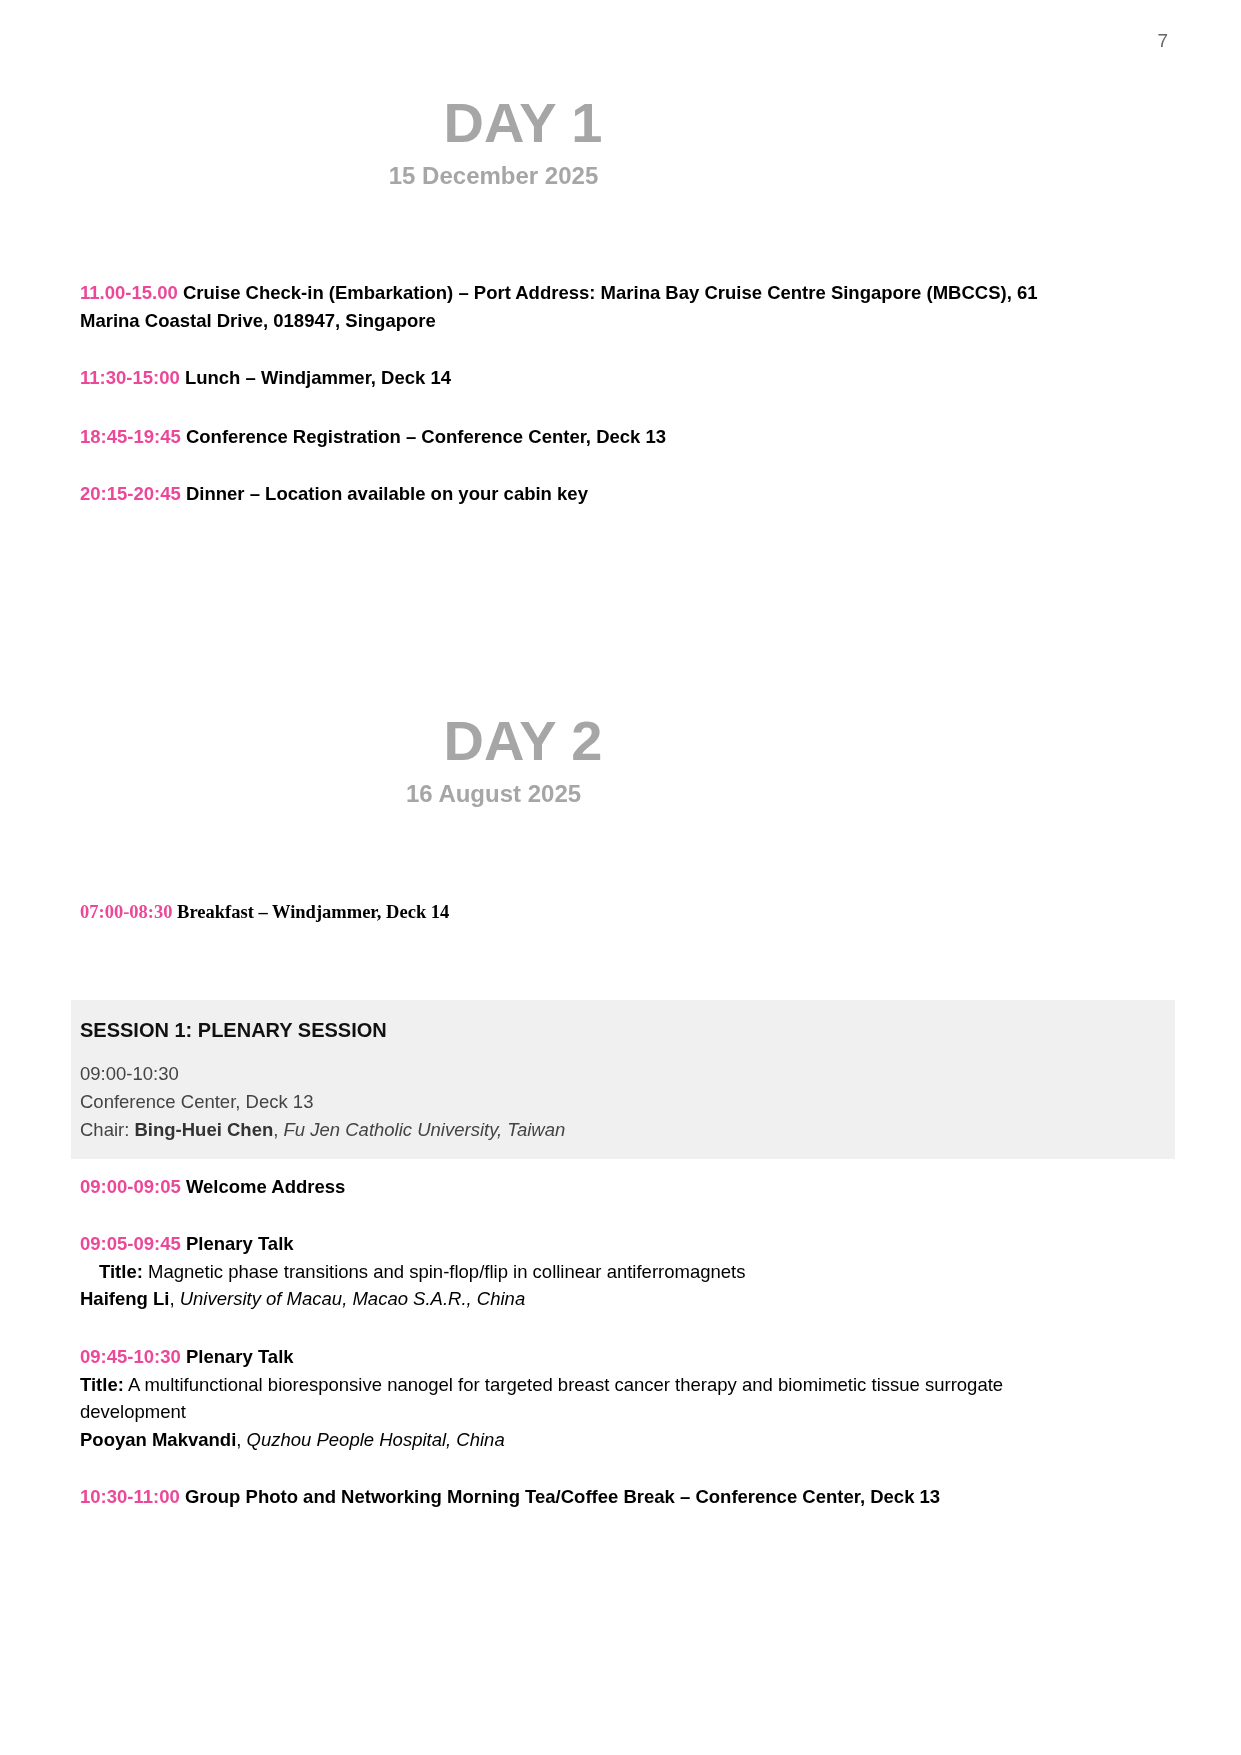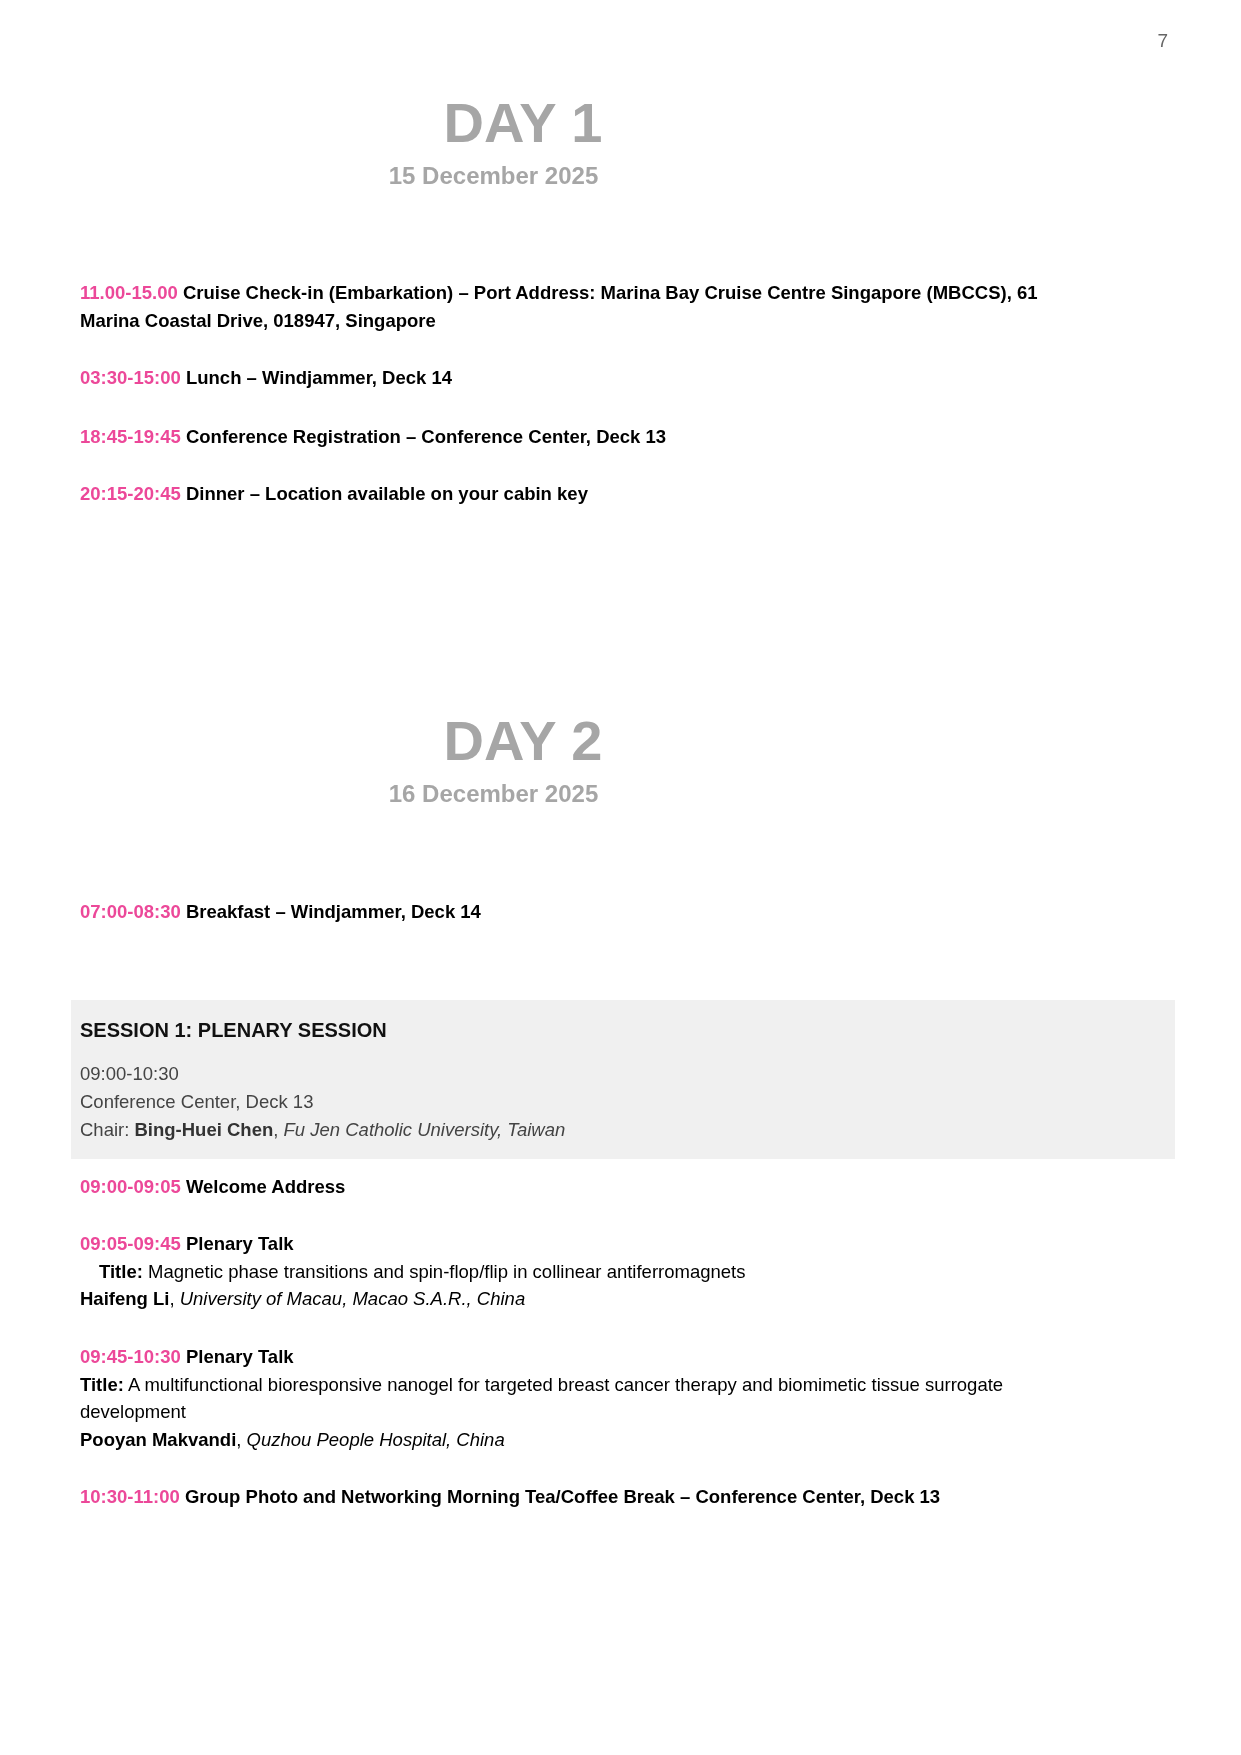--- a/index.html
+++ b/index.html
@@ -25,36 +25,36 @@
 <div class="abs day-title" style="top:95px;">DAY 1</div>
 <div class="abs day-date" style="top:162px;">15 December 2025</div>
 
 <div class="abs line" style="top:279px;">
   <span class="time">11.00-15.00</span>
   <span class="b">Cruise Check-in (Embarkation) – Port Address: Marina Bay Cruise Centre Singapore (MBCCS), 61</span>
 </div>
 <div class="abs line b" style="top:307px;">Marina Coastal Drive, 018947, Singapore</div>
 
 <div class="abs line" style="top:364px;">
-  <span class="time">03:30-15:00</span>
+  <span class="time">11:30-15:00</span>
   <span class="b">Lunch – Windjammer, Deck 14</span>
 </div>
 <div class="abs line" style="top:423px;">
   <span class="time">18:45-19:45</span>
   <span class="b">Conference Registration – Conference Center, Deck 13</span>
 </div>
 <div class="abs line" style="top:480px;">
   <span class="time">20:15-20:45</span>
   <span class="b">Dinner – Location available on your cabin key</span>
 </div>
 
 <div class="abs day-title" style="top:713px;">DAY 2</div>
-<div class="abs day-date" style="top:780px;">16 December 2025</div>
+<div class="abs day-date" style="top:780px;">16 August 2025</div>
 
-<div class="abs line" style="top:898px;">
+<div class="abs line" style="top:898px;font-family:Liberation Serif, serif;">
   <span class="time">07:00-08:30</span>
   <span class="b">Breakfast – Windjammer, Deck 14</span>
 </div>
 
 <div class="abs session-box"></div>
 <div class="abs session-title" style="top:1016px;">SESSION 1: PLENARY SESSION</div>
 <div class="abs session-meta" style="top:1060px;">09:00-10:30</div>
 <div class="abs session-meta" style="top:1088px;">Conference Center, Deck 13</div>
 <div class="abs session-meta" style="top:1116px;"><span>Chair: </span><span class="b" style="color:#333;">Bing-Huei Chen</span><span>, </span><span class="i">Fu Jen Catholic University, Taiwan</span></div>
 

